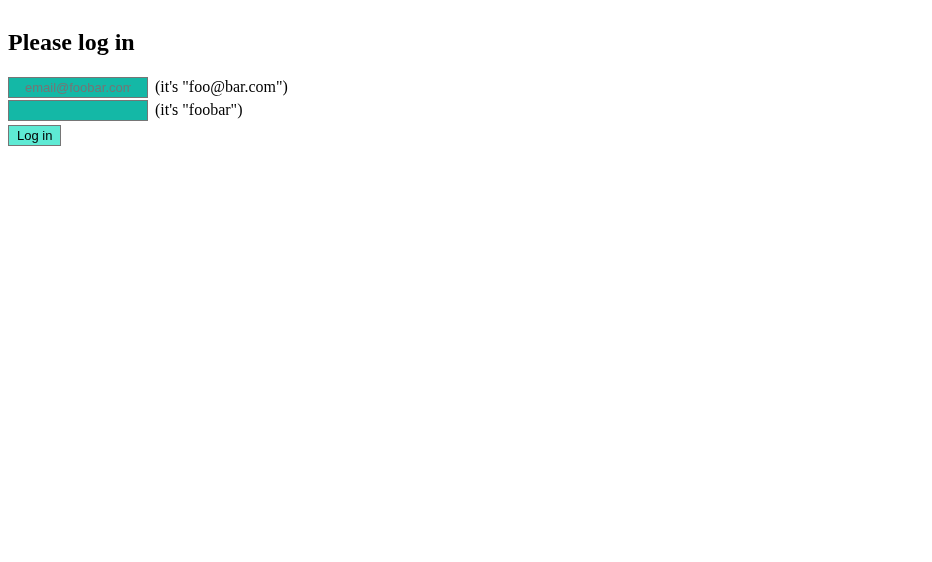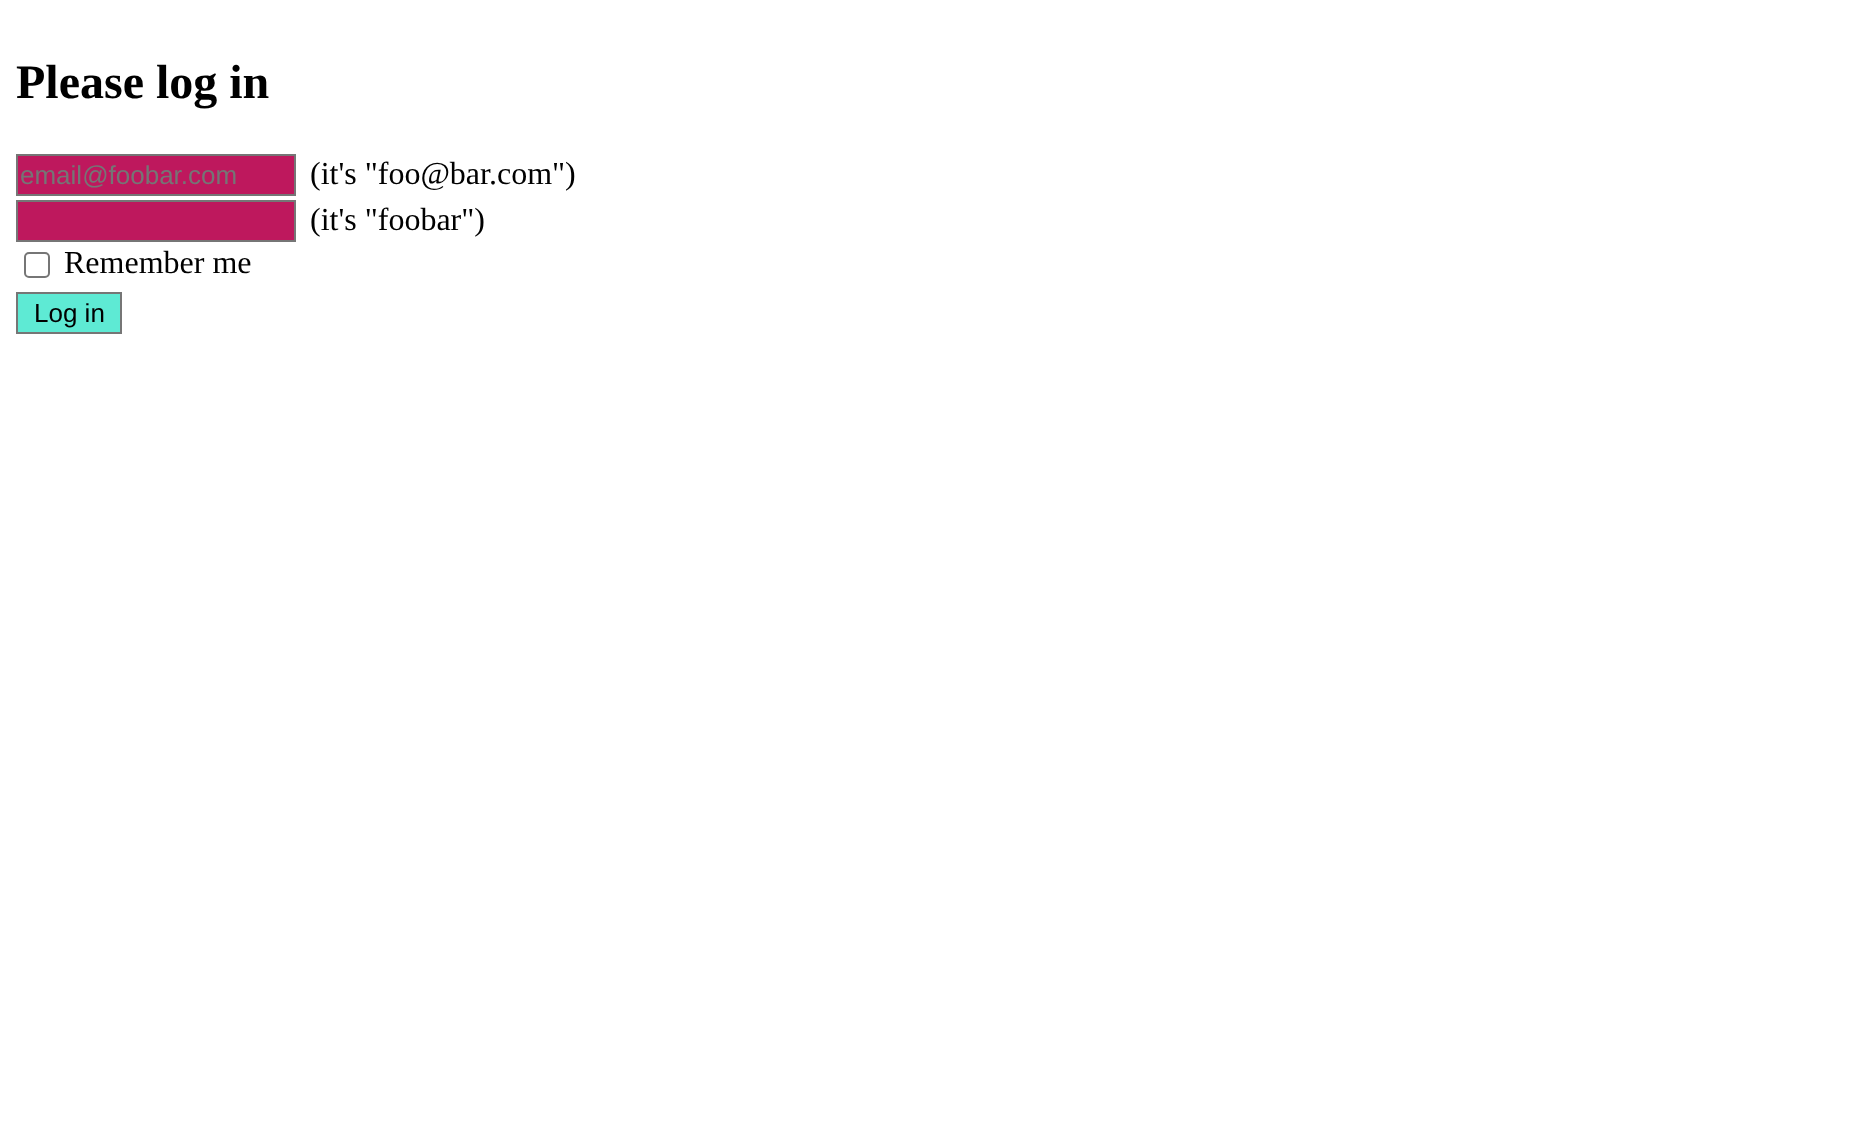--- a/index.html
+++ b/index.html
@@ -14,24 +14,24 @@
       font-weight: bold;
       margin: 21px 0;
     }
     .form-row {
       margin: 2px 0;
     }
     input[type="text"],
     input[type="password"] {
       font-family: Arial, sans-serif;
       font-size: 13px;
-      padding: 2px 1px;
+      padding: 2px 16px;
       width: 140px;
       border: 1px solid #767676;
-      background: #be185d;
+      background: #14b8a6;
       box-sizing: border-box;
       height: 21px;
     }
     input[type="text"]::placeholder {
       color: #757575;
     }
     input[type="checkbox"] {
       margin: 3px 3px 3px 4px;
       vertical-align: middle;
     }
@@ -63,19 +63,15 @@
 <form>
   <div class="form-row">
     <input type="text" placeholder="email@foobar.com" style="">
     <span class="hint">(it's "foo@bar.com")</span>
   </div>
   <div class="form-row">
     <input type="password" style="">
     <span class="hint">(it's "foobar")</span>
   </div>
   <div class="form-row">
-    <input type="checkbox" style="">
-    <label>Remember me</label>
-  </div>
-  <div class="form-row">
     <button type="submit">Log in</button>
   </div>
 </form>
 
 </body></html>

